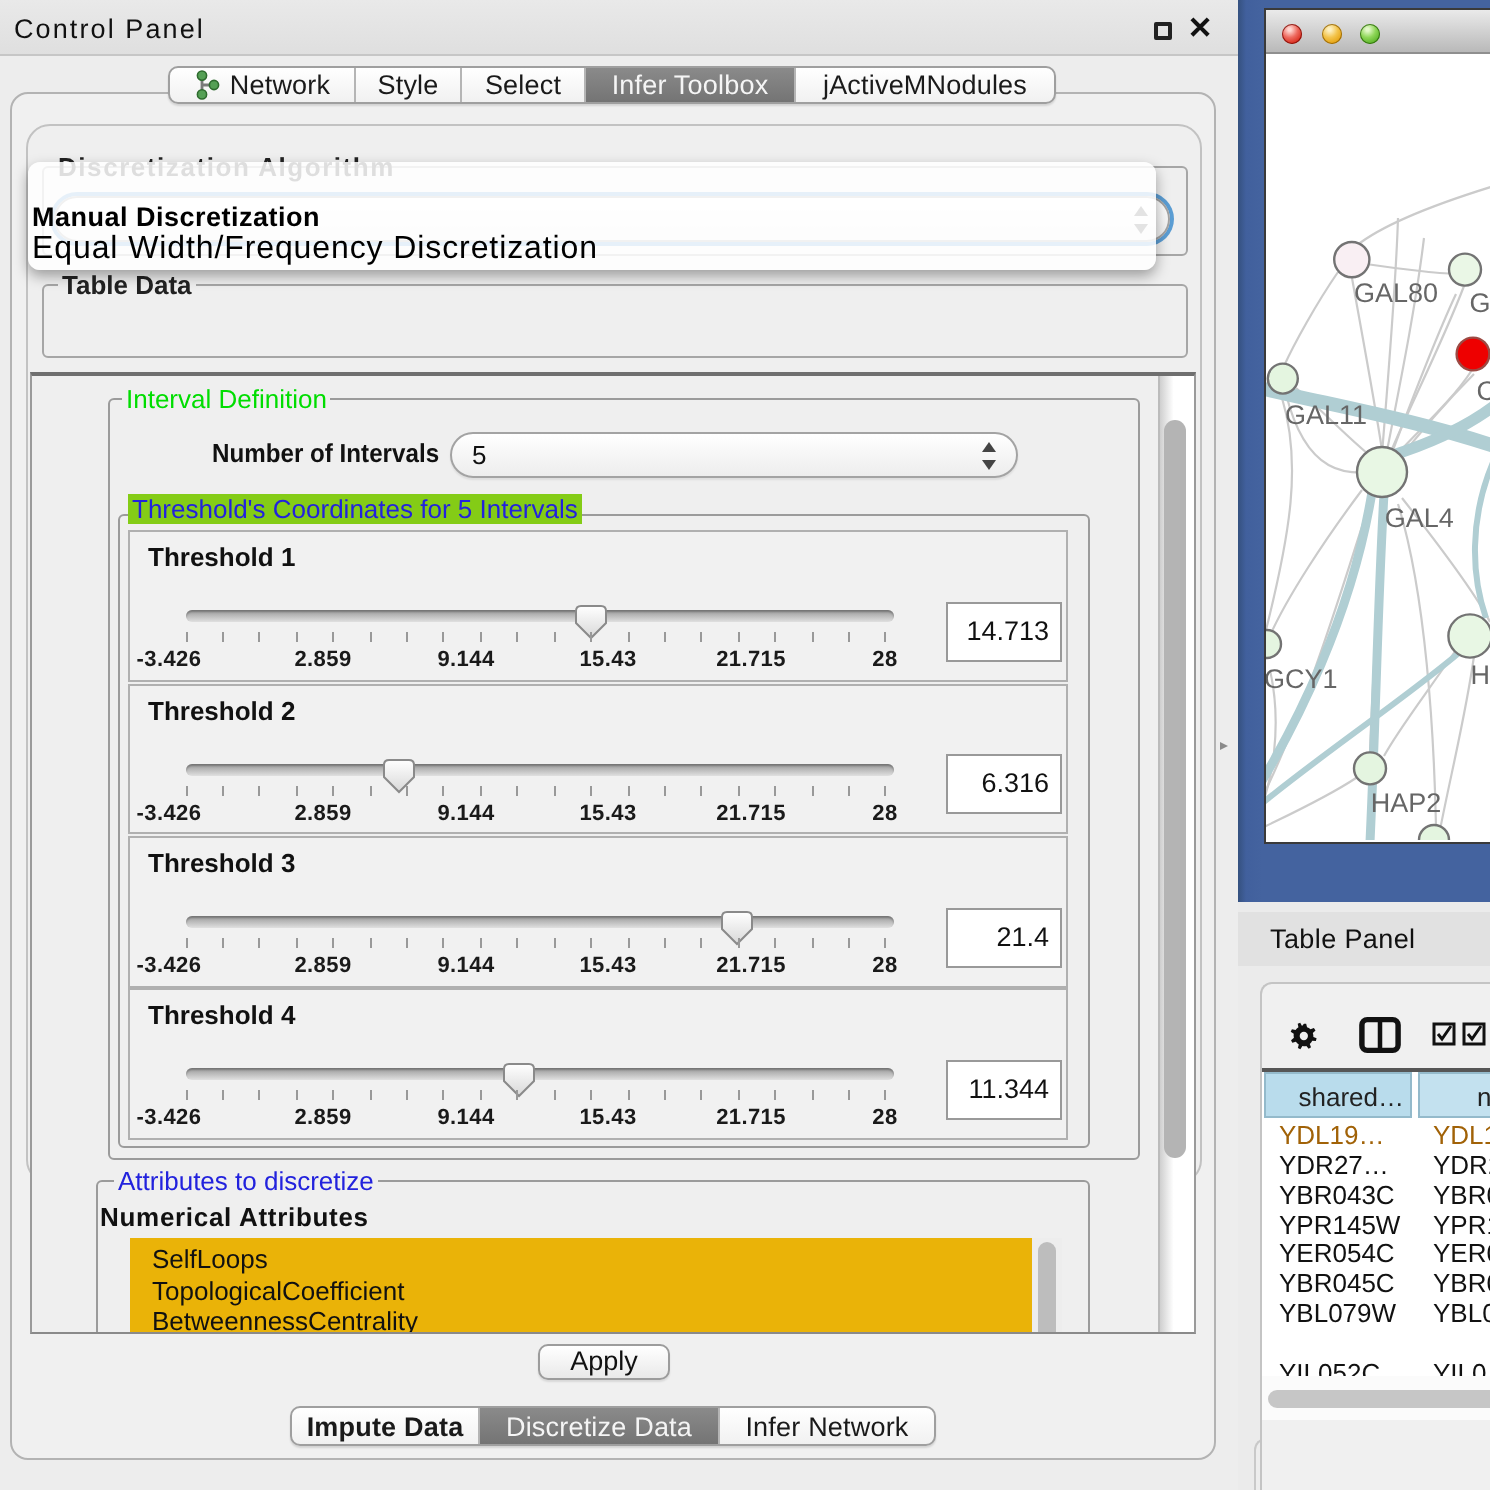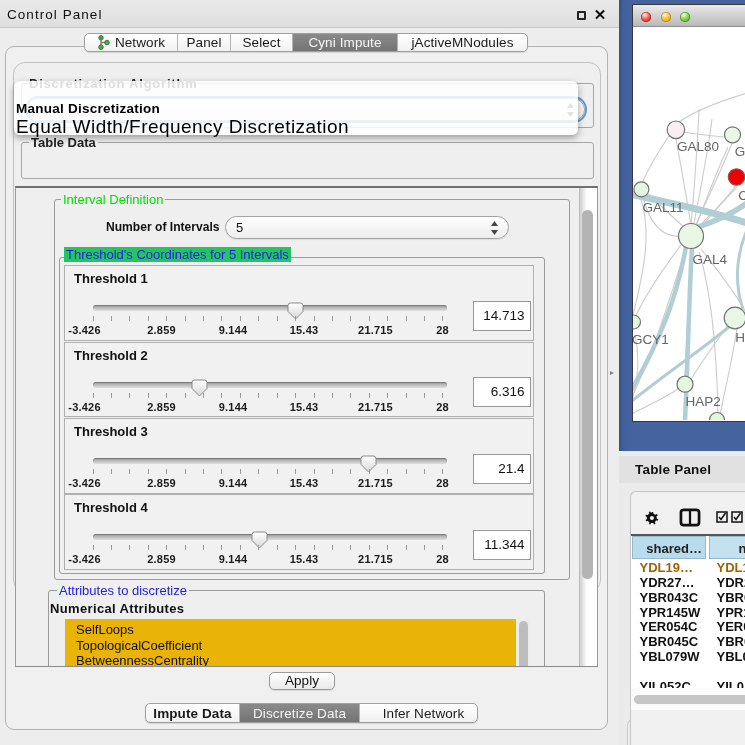--- a/index.html
+++ b/index.html
@@ -72,30 +72,30 @@
 #applybtn { position:absolute; left:255px; top:609px; width:66px; height:18px;
   border:1px solid #9c9c9c; border-radius:5px; background:linear-gradient(#ffffff,#e9e9e9);
   font-size:13.5px; color:#111; text-align:center; line-height:16px; box-shadow:0 1px 1px rgba(0,0,0,0.1); }
 
 
 #popup { position:absolute; left:13.5px; top:80.5px; width:564px; height:54px;
   background:rgba(255,255,255,0.85); border-radius:6px;
   box-shadow:0 3px 7px rgba(0,0,0,0.35); }
 #popup .r1 { position:absolute; left:0; top:4px; width:100%; text-align:center; font-size:13px; color:#9b9b9b; letter-spacing:0.55px; }
 #popup .r2 { position:absolute; left:2.5px; top:20.5px; font-size:13.5px; font-weight:bold; color:#000; letter-spacing:0.25px; }
-#popup .r3 { position:absolute; left:2.5px; top:35.5px; font-size:19px; color:#000; letter-spacing:0.45px; }
+#popup .r3 { position:absolute; left:2.5px; top:35.5px; font-size:16px; color:#000; letter-spacing:0.45px; }
 
 
 #rightside { position:absolute; left:619px; top:0; width:126px; height:745px; background:linear-gradient(90deg,#35517f 0,#41609d 4px,#44639f 12px); }
 #netwin { position:absolute; left:13px; top:4px; width:113px; height:418px; border:1.5px solid #3a3a3a; border-right:none; background:#fff; }
 #nettitle { position:absolute; left:0; top:0; width:100%; height:22px;
   background:linear-gradient(#eaeaea,#b9b9b9); border-bottom:1px solid #8f8f8f; }
 .tl { position:absolute; top:6.5px; width:10px; height:10px; border-radius:50%; }
 
-#tablepanel { position:absolute; left:0px; top:451px; width:126px; height:294px; background:#ebebeb;font-weight:bold; }
+#tablepanel { position:absolute; left:0px; top:451px; width:126px; height:294px; background:#ebebeb; }
 #tp-head { position:absolute; left:0; top:4.5px; width:100%; height:27px; background:#e1e1e1; }
 #tp-head .t { position:absolute; left:16px; top:6px; font-size:13.5px; color:#111; letter-spacing:0.2px; }
 #tp-white { position:absolute; left:10.5px; top:39.5px; width:115px; height:257px; background:#f0f0f0;
   border:1px solid #c4c4c4; border-right:none; border-radius:6px 0 0 0; }
 </style>
 </head>
 <body>
 
 <div id="cp">
   <div id="titlebar">
@@ -109,23 +109,23 @@
   <div class="seg" id="toptabs">
     <div class="s" style="width:93px;">
       <svg width="14" height="15" viewBox="0 0 14 15" style="margin-right:4px;">
         <line x1="4" y1="3" x2="4" y2="12" stroke="#7a7a7a" stroke-width="1.4"></line>
         <line x1="4" y1="7.5" x2="9" y2="7.5" stroke="#7a7a7a" stroke-width="1.4"></line>
         <circle cx="4" cy="2.8" r="2.3" fill="#55a055" stroke="#2e6b2e" stroke-width="0.8"></circle>
         <circle cx="10" cy="7.5" r="2.3" fill="#55a055" stroke="#2e6b2e" stroke-width="0.8"></circle>
         <circle cx="4" cy="12.2" r="2.3" fill="#55a055" stroke="#2e6b2e" stroke-width="0.8"></circle>
       </svg>
       Network</div>
-    <div class="s" style="width:53px;">Panel</div>
+    <div class="s" style="width:53px;">Style</div>
     <div class="s" style="width:62px;">Select</div>
-    <div class="s sel" style="width:105px;">Cyni Impute</div>
+    <div class="s sel" style="width:105px;">Infer Toolbox</div>
     <div class="s" style="width:129px;">jActiveMNodules</div>
   </div>
 
   <div id="cyni">
 
     <div class="tbox" id="discbox" style="left:7px; top:20px; width:573px; height:44.5px;"></div>
     <div class="tlabel bold" style="left:13px; top:13px; color:#222; letter-spacing:0.78px;">Discretization Algorithm</div>
     <div class="combo" id="disccombo" style="left:13px; top:35px; width:558px; box-shadow:0 0 0 2px #5b9dd3;">
       <div class="arr">
           <svg width="9" height="18">
@@ -148,21 +148,21 @@
         <div class="tx" style="letter-spacing:0; left:10px; top:3px;">5</div>
         <div class="arr">
             <svg width="9" height="18">
               <path d="M4.5 2 L8 7 L1 7 Z" fill="#444"></path>
               <path d="M4.5 16 L8 11 L1 11 Z" fill="#444"></path>
             </svg>
           </div>
       </div>
 
       <div class="tbox" style="left:43px; top:69px; width:486px; height:317px; border-color:#9b9b9b;"></div>
-      <div class="tlabel" style="left:48px; top:59px; color:#2222dd; background:#22c55e;">Threshold's Coordinates for 5 Intervals</div>
+      <div class="tlabel" style="left:48px; top:59px; color:#2222dd; background:#84cc16;">Threshold's Coordinates for 5 Intervals</div>
 
       <div id="thrs">
           <div class="thr" style="top:77px; height:75.5px;">
     <div class="name">Threshold 1</div>
     <div class="track"></div>
     <div class="thumb" style="left:220.5px;">
       <svg width="19" height="18" viewBox="0 0 19 18">
         <path d="M2 3.5 Q2 1 4.5 1 L14.5 1 Q17 1 17 3.5 L17 9.5 L9.5 17 L2 9.5 Z" fill="url(#g)" stroke="#8a8a8a" stroke-width="1"></path>
         <defs>
                   <linearGradient id="g" x1="0" y1="0" x2="0" y2="1">
@@ -352,21 +352,21 @@
           <div class="thumb"></div>
         </div>
     </div>
 
     <div id="applybtn">Apply</div>
   </div>
 
   <div class="seg" id="bottabs" style="height:20px;">
     <div class="s" style="width:94px;font-weight:bold;">Impute Data</div>
     <div class="s sel" style="width:120px;">Discretize Data</div>
-    <div class="s" style="width:107px;margin-left:10px;">Infer Network</div>
+    <div class="s" style="width:107px;">Infer Network</div>
   </div>
 
   <div id="popup">
     <div class="r2">Manual Discretization</div>
     <div class="r3">Equal Width/Frequency Discretization</div>
   </div>
 </div>
 
 <div style="position:absolute; left:609.5px; top:370.5px; width:0; height:0; border-top:2.8px solid transparent; border-bottom:2.8px solid transparent; border-left:4px solid #8a8a8a;"></div>
 <div id="rightside">

